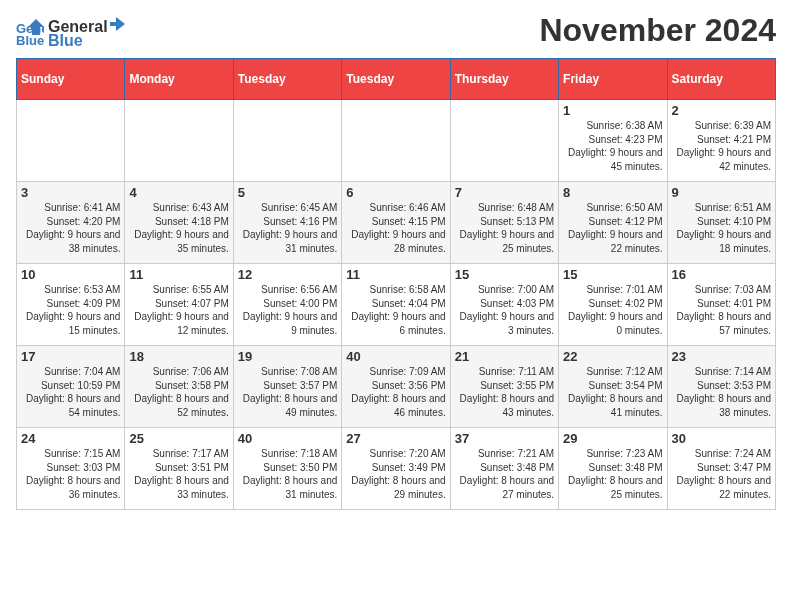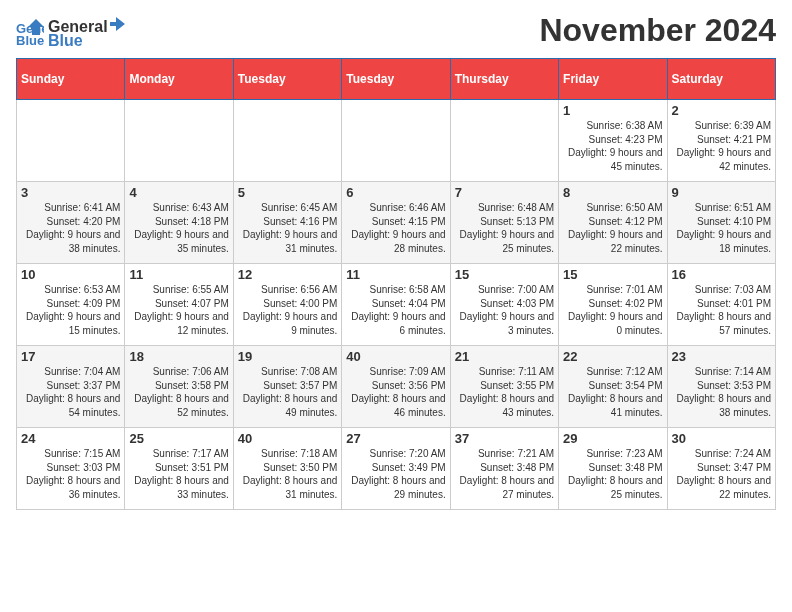--- a/index.html
+++ b/index.html
@@ -244,21 +244,21 @@
             <div class="day-info">Sunrise: 7:03 AM
 Sunset: 4:01 PM
 Daylight: 8 hours
 and 57 minutes.</div>
           </td>
         </tr>
         <tr>
           <td>
             <span class="day-num">17</span>
             <div class="day-info">Sunrise: 7:04 AM
-Sunset: 3:37 PM
+Sunset: 10:59 PM
 Daylight: 8 hours
 and 54 minutes.</div>
           </td>
           <td>
             <span class="day-num">18</span>
             <div class="day-info">Sunrise: 7:06 AM
 Sunset: 3:58 PM
 Daylight: 8 hours
 and 52 minutes.</div>
           </td>

